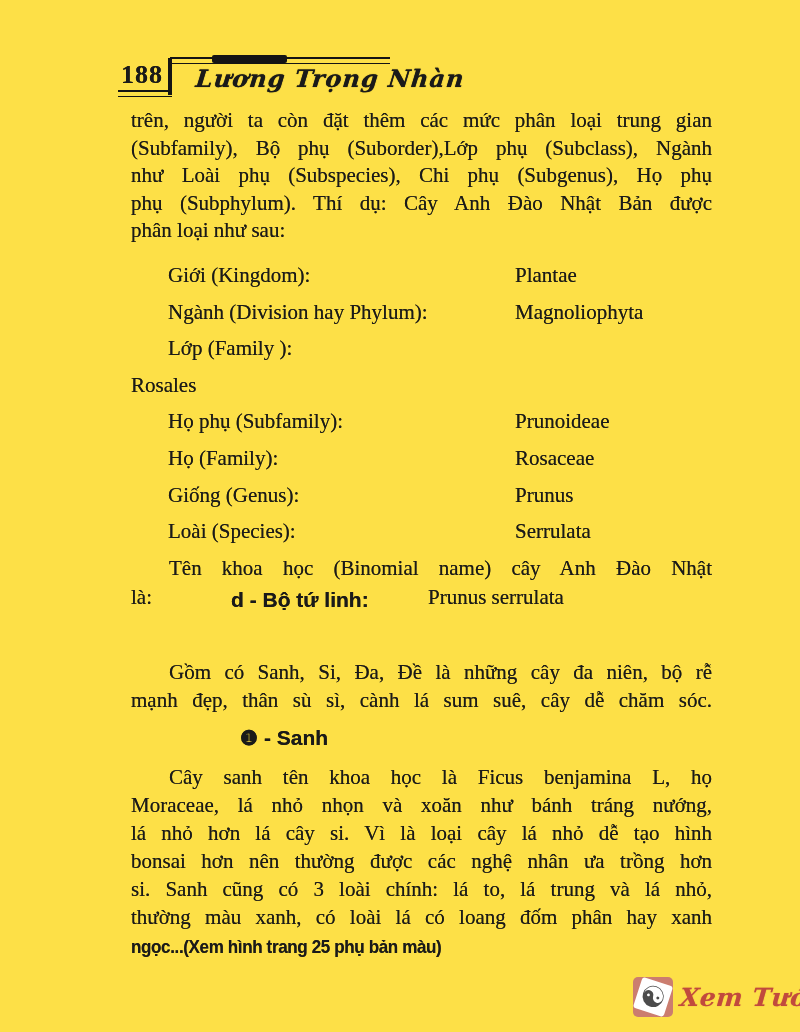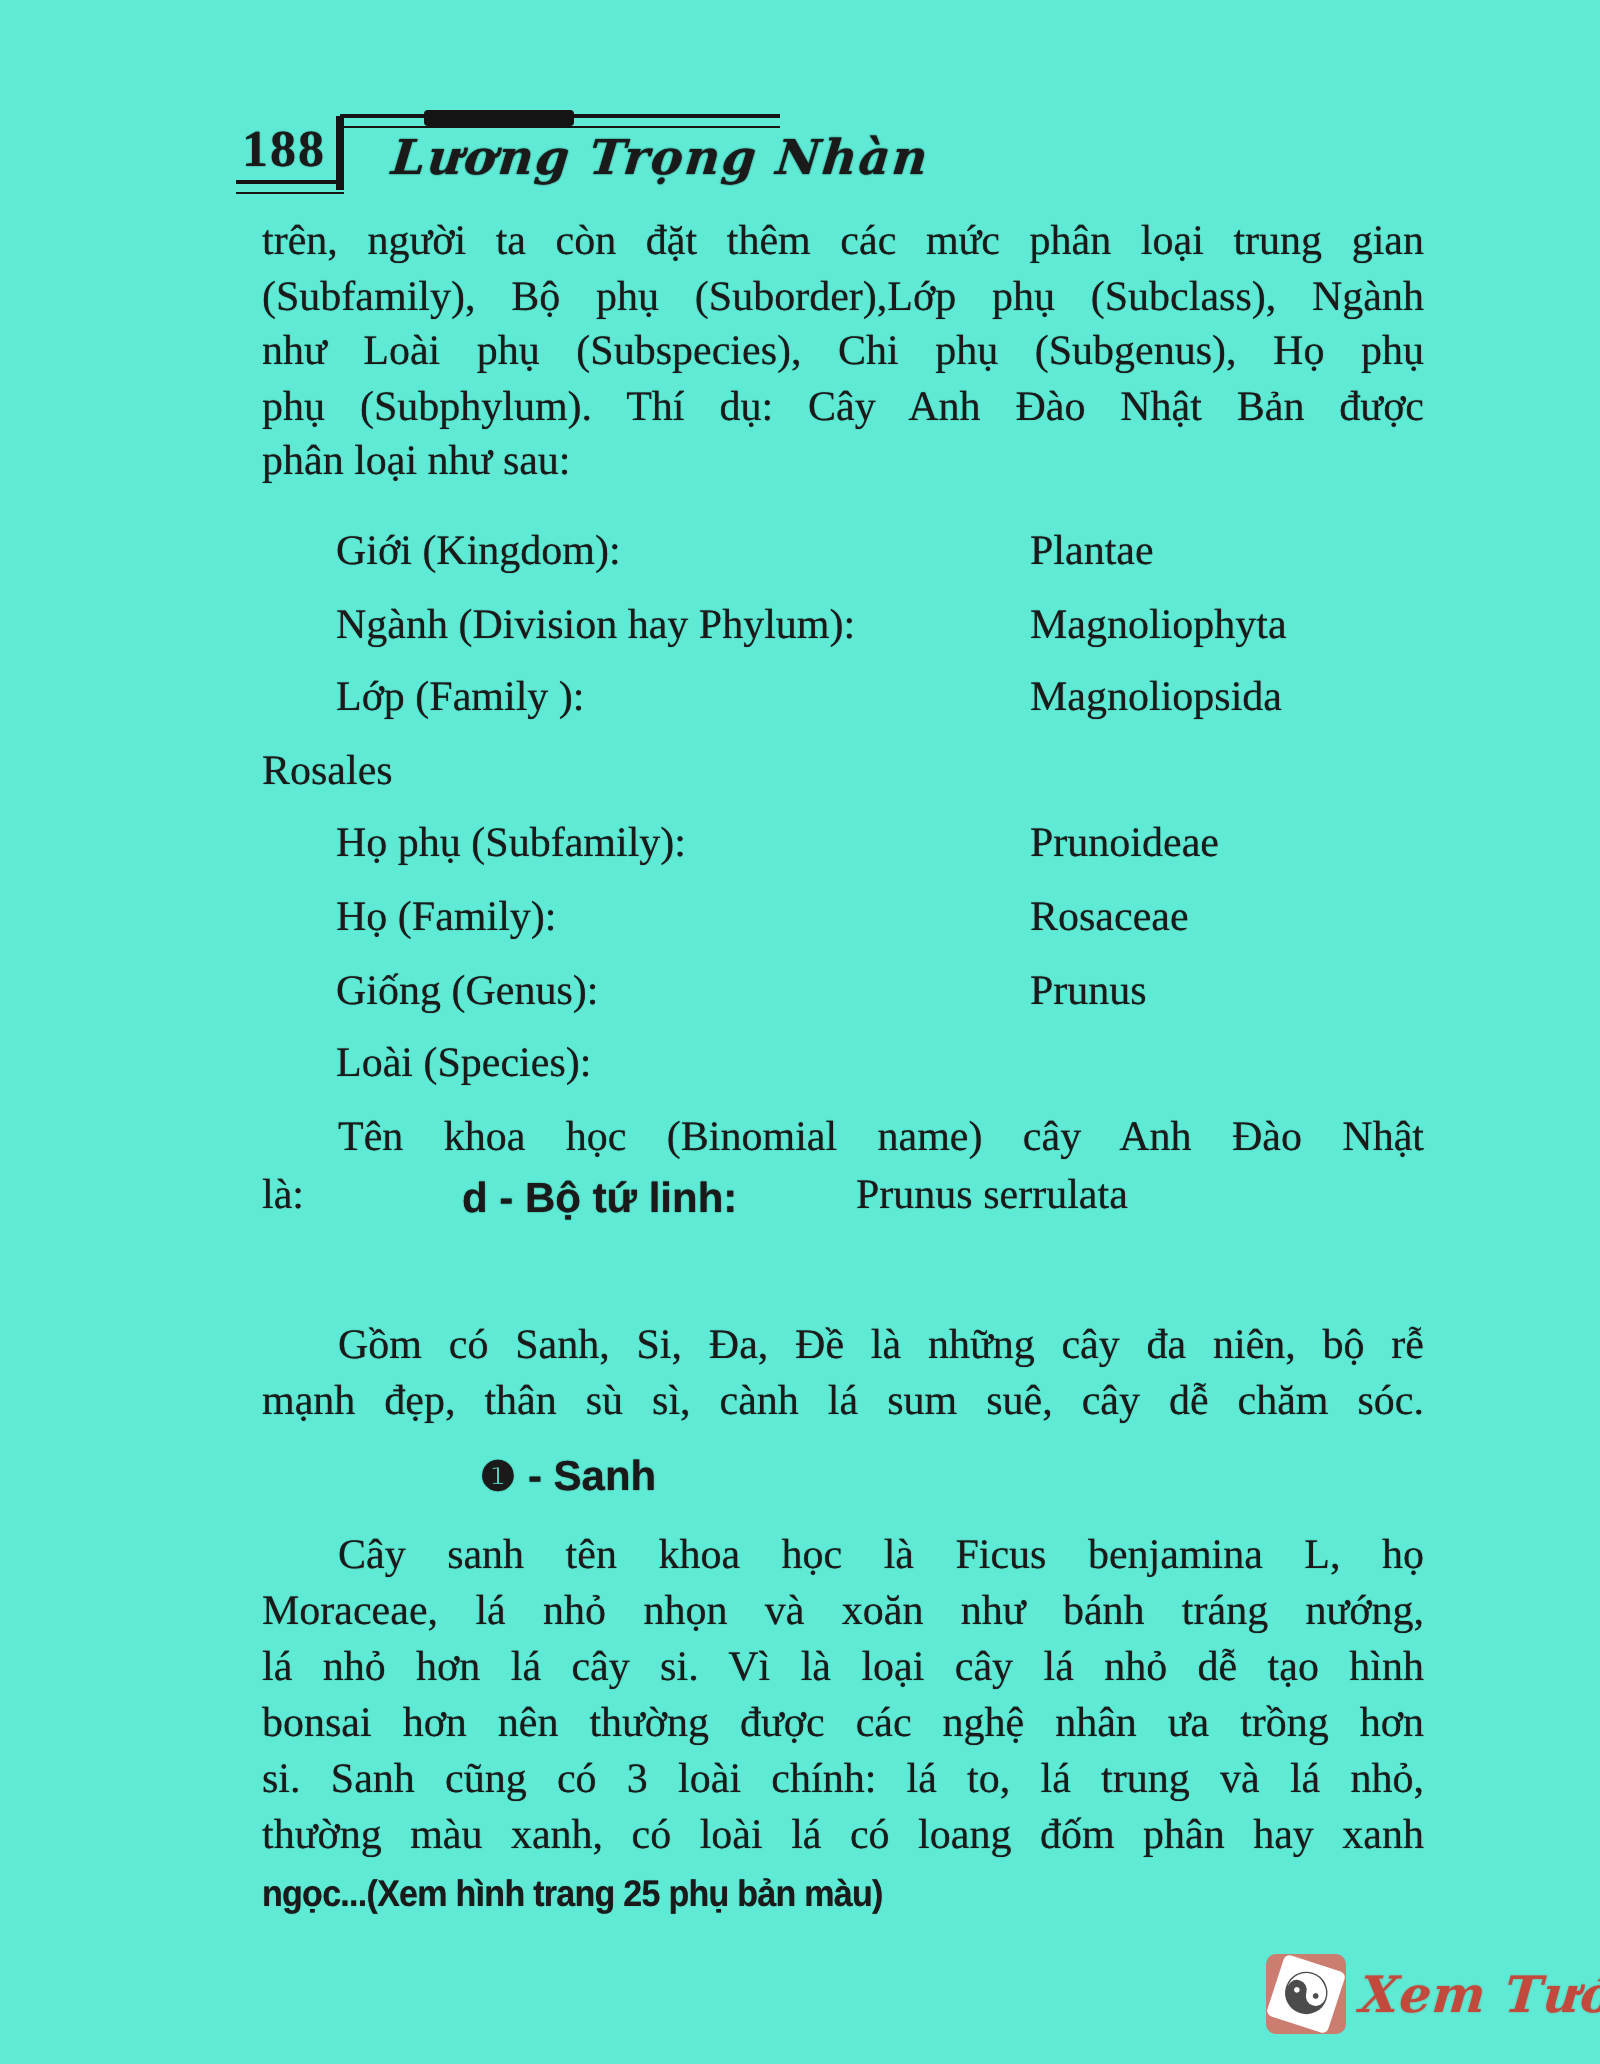--- a/index.html
+++ b/index.html
@@ -2,21 +2,21 @@
 <html><head>
 <meta charset="utf-8">
 <style>
   html,body { margin:0; padding:0; }
   body { background:#e8e8e8; font-family:"Liberation Serif", serif; }
 
   .page {
     position:relative;
     width:800px; height:1032px;
     margin:0 auto;
-    background:#5eead4;
+    background:#fde047;
     color:#1a1a1a;
     overflow:hidden;
   }
 
   
   .page-number {
     position:absolute; left:121px; top:60px;
     font-family:"Liberation Serif", serif;
     font-size:26px; font-weight:bold;
     letter-spacing:1px;
@@ -151,21 +151,20 @@
         <div class="tax-value">Plantae</div>
       </div>
 
       <div class="tax-row">
         <div class="tax-label">Ngành (Division hay Phylum):</div>
         <div class="tax-value">Magnoliophyta</div>
       </div>
 
       <div class="tax-row">
         <div class="tax-label">Lớp (Family ):</div>
-        <div class="tax-value">Magnoliopsida</div>
       </div>
 
       <div class="tax-row">
         <div class="tax-value">Rosales</div>
       </div>
 
       <div class="tax-row">
         <div class="tax-label">Họ phụ (Subfamily):</div>
         <div class="tax-value">Prunoideae</div>
       </div>
@@ -175,20 +174,21 @@
         <div class="tax-value">Rosaceae</div>
       </div>
 
       <div class="tax-row">
         <div class="tax-label">Giống (Genus):</div>
         <div class="tax-value">Prunus</div>
       </div>
 
       <div class="tax-row">
         <div class="tax-label">Loài (Species):</div>
+        <div class="tax-value">Serrulata</div>
       </div>
     </div>
 
   <div class="block binomial-l1">
     <div class="text-line" style="text-indent:38px;">Tên khoa học (Binomial name) cây Anh Đào Nhật</div>
   </div>
   <div class="block binomial-l2">
     <span>là:</span>
     <span class="value">Prunus serrulata</span>
   </div>

